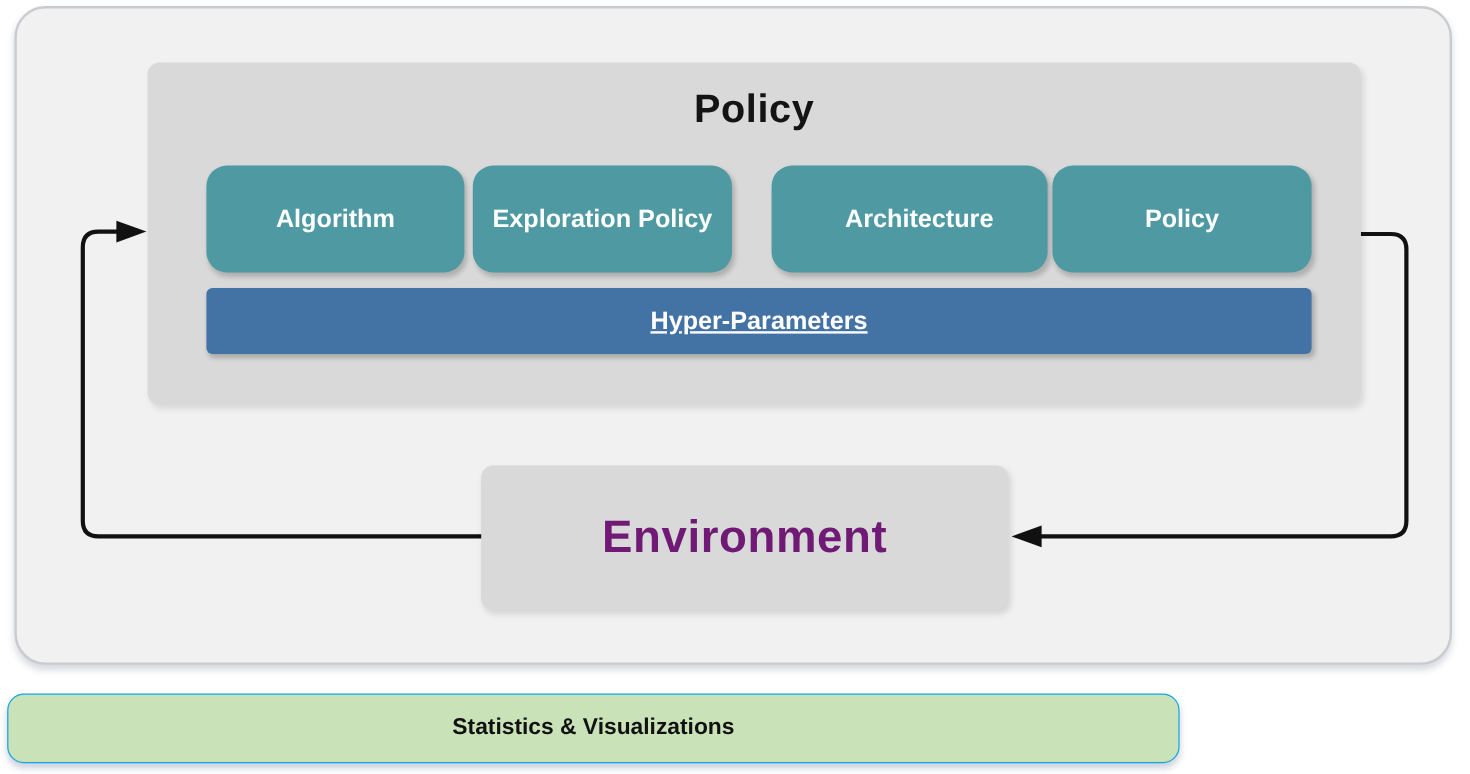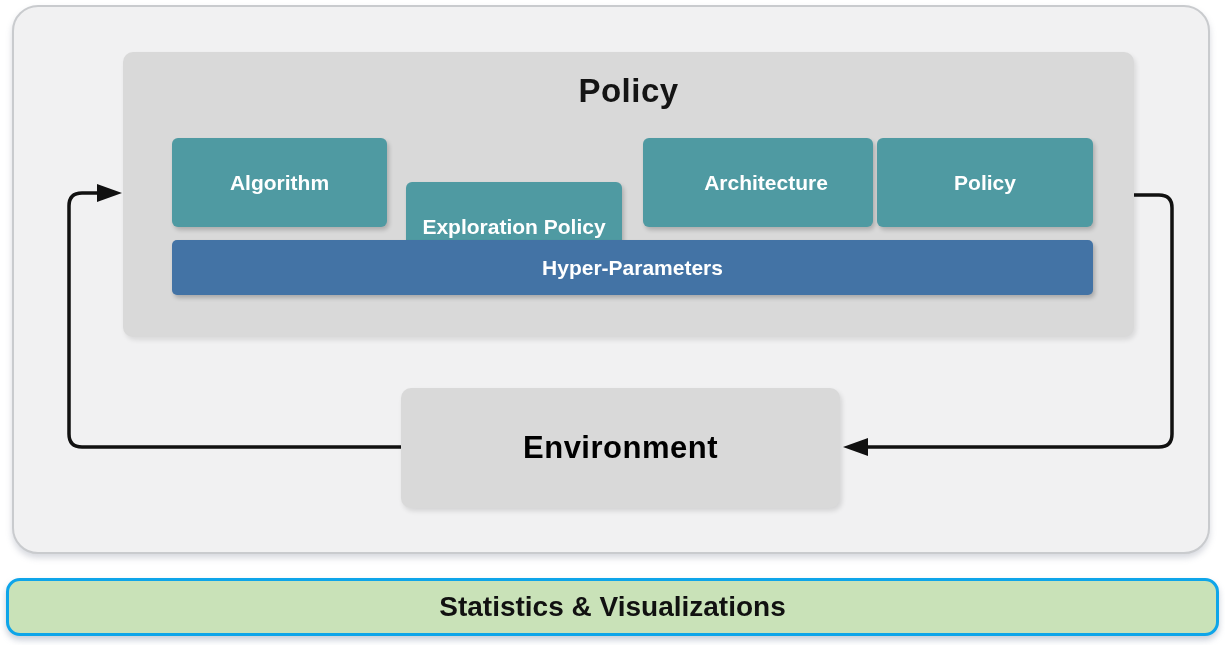--- a/index.html
+++ b/index.html
@@ -54,82 +54,83 @@
     font-size: 33px;
     font-weight: bold;
     color: #141414;
     letter-spacing: 0.5px;
   }
   .component-box {
     position: absolute;
     top: 86px;
     height: 89px;
     background: var(--component-teal, #4f9aa2);
-    border-radius: 6px;
+    border-radius: 17px;
     box-shadow: 2px 3px 4px rgba(0, 0, 0, 0.20);
     display: flex;
     align-items: center;
     justify-content: center;
     color: #ffffff;
     font-size: 21px;
     font-weight: bold;
     text-align: center;
   }
   .comp-algorithm   { left: 49px;  width: 215px; }
-  .comp-exploration { left: 283px; width: 216px; margin-top: 44px; }
+  .comp-exploration { left: 271px; width: 216px; }
   .comp-architecture{ left: 520px; width: 214px; padding-left: 16px; }
   .comp-memory      { left: 754px; width: 216px; }
   .hyper-bar {
     position: absolute;
     left: 49px;
     top: 188px;
     width: 921px;
     height: 55px;
     background: var(--hyper-blue, #4373a5);
     border-radius: 5px;
     box-shadow: 2px 3px 4px rgba(0, 0, 0, 0.22);
     display: flex;
     align-items: center;
     justify-content: center;
     color: #ffffff;
     font-size: 21px;
     font-weight: bold;
+    text-decoration: underline;
   }
   .environment-box {
     position: absolute;
     left: 401px;
     top: 388px;
     width: 439px;
     height: 120px;
     background: var(--box-gray, #d9d9d9);
     border-radius: 10px;
     box-shadow: 2px 3px 5px rgba(0, 0, 0, 0.12);
     display: flex;
     align-items: center;
     justify-content: center;
-    font-size: 31px;
+    font-size: 38px;
     font-weight: bold;
-    color: #000000;
+    color: #701a75;
     letter-spacing: 0.5px;
   }
   .statistics-bar {
     position: absolute;
     left: 6px;
     top: 578px;
-    width: 1213px;
+    width: 977px;
     height: 58px;
     box-sizing: border-box;
     background: var(--footer-green, #c9e2b8);
-    border: 3px solid #0ea5e9;
+    border: 1px solid #0ea5e9;
     border-radius: 14px;
     box-shadow: 0 4px 6px rgba(120, 135, 160, 0.40);
     display: flex;
     align-items: center;
     justify-content: center;
-    font-size: 28px;
+    font-size: 19px;
     font-weight: bold;
     color: #111111;
   }
 </style>
 </head>
 <body>
 
 <div class="canvas">
 
   <div class="outer-container"></div>

